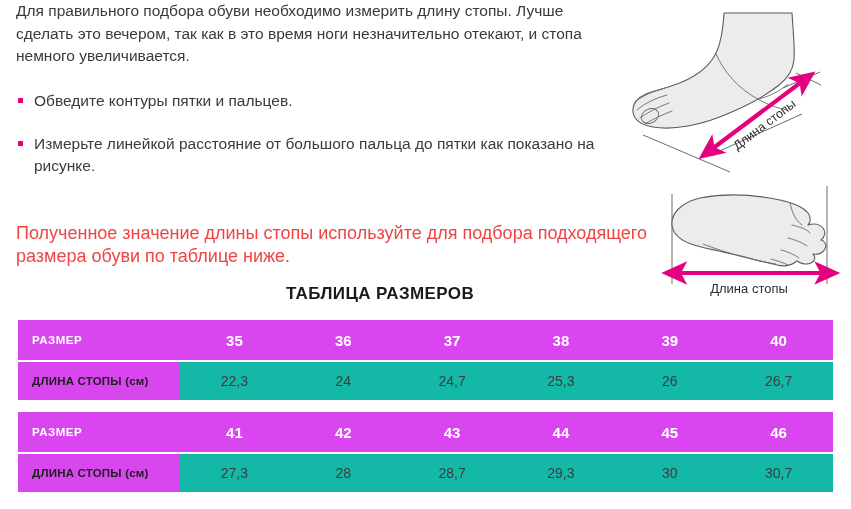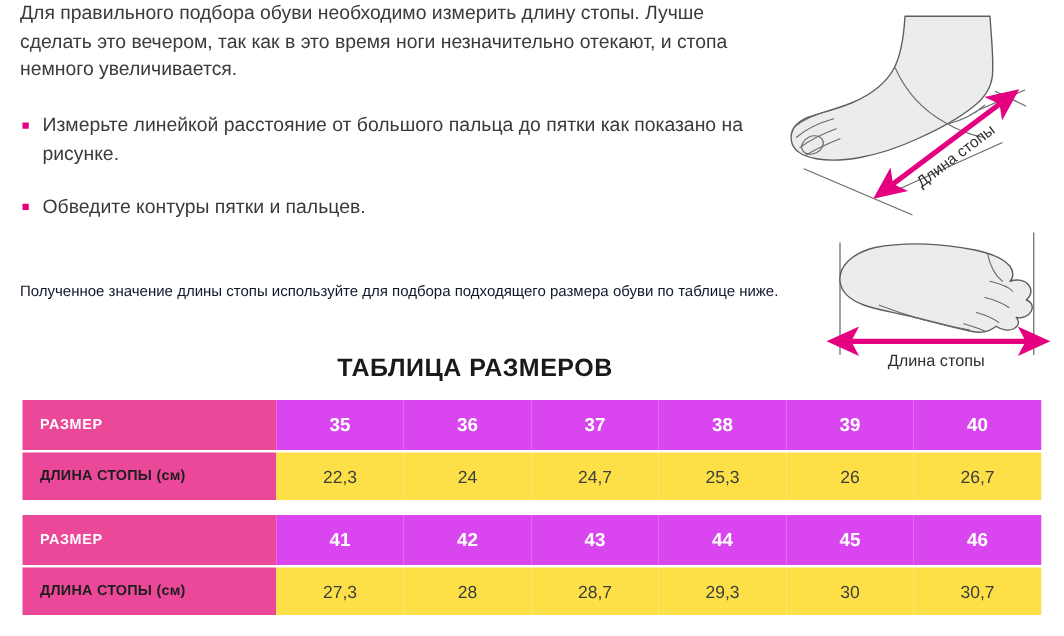--- a/index.html
+++ b/index.html
@@ -52,34 +52,34 @@
     width: 5px;
     height: 5px;
     background: #e4007f;
   }
 
   #note-text {
     position: absolute;
     left: 16px;
     top: 222px;
     width: 640px;
-    font-size: 12px;
+    font-size: 18px;
     line-height: 22.5px;
-    color: #0f172a;
+    color: #ef4444;
   }
   #note-text p { margin: 0; }
 
   
   #table-title {
     position: absolute;
     left: 18px;
     top: 284px;
     width: 724px;
     text-align: center;
-    font-size: 20px;
+    font-size: 17px;
     font-weight: bold;
     letter-spacing: 0.4px;
     color: #1a1a1a;
   }
 
   
   .size-table {
     position: absolute;
     left: 18px;
     width: 815px;
@@ -92,22 +92,22 @@
 
   .size-table td, .size-table th {
     padding: 0;
     margin: 0;
   }
 
   .size-table .hdr-row { height: 40px; }
   .size-table .data-row { height: 38px; margin-left: 44px; }
 
   .lbl-cell {
-    width: 203px;
-    background: #ec4899;
+    width: 162px;
+    background: #d946ef;
     font-size: 11.5px;
     font-weight: bold;
     text-align: left;
     padding-left: 14px !important;
     box-sizing: border-box;
   }
   .lbl-cell.hdr {
     color: #ffffff;
     letter-spacing: 0.5px;
   }
@@ -117,21 +117,21 @@
   }
 
   .hdr-cell {
     background: #d946ef;
     color: #ffffff;
     font-size: 15px;
     font-weight: bold;
     text-align: center;
   }
   .data-cell {
-    background: #fde047;
+    background: #14b8a6;
     color: #3d3d3d;
     font-size: 14px;
     text-align: center;
   }
 
   .spacer-row { height: 2px; background: #ffffff; }
 
   
   #foot-side-figure {
     position: absolute;
@@ -152,25 +152,25 @@
 </head>
 <body>
 
 <div id="intro-text">
   <p>Для правильного подбора обуви необходимо измерить длину стопы. Лучше сделать это вечером, так как в это время ноги незначительно отекают, и стопа немного увеличивается.</p>
 </div>
 
 <ul id="bullet-list">
   <li>
     <span class="bullet-dot"></span>
-    <span>Измерьте линейкой расстояние от большого пальца до пятки как показано на рисунке.</span>
+    <span>Обведите контуры пятки и пальцев.</span>
   </li>
   <li>
     <span class="bullet-dot"></span>
-    <span>Обведите контуры пятки и пальцев.</span>
+    <span>Измерьте линейкой расстояние от большого пальца до пятки как показано на рисунке.</span>
   </li>
 </ul>
 
 <div id="note-text">
   <p>Полученное значение длины стопы используйте для подбора подходящего размера обуви по таблице ниже.</p>
 </div>
 
 <div id="table-title">ТАБЛИЦА РАЗМЕРОВ</div>
 
 <table id="size-table-1" class="size-table">

